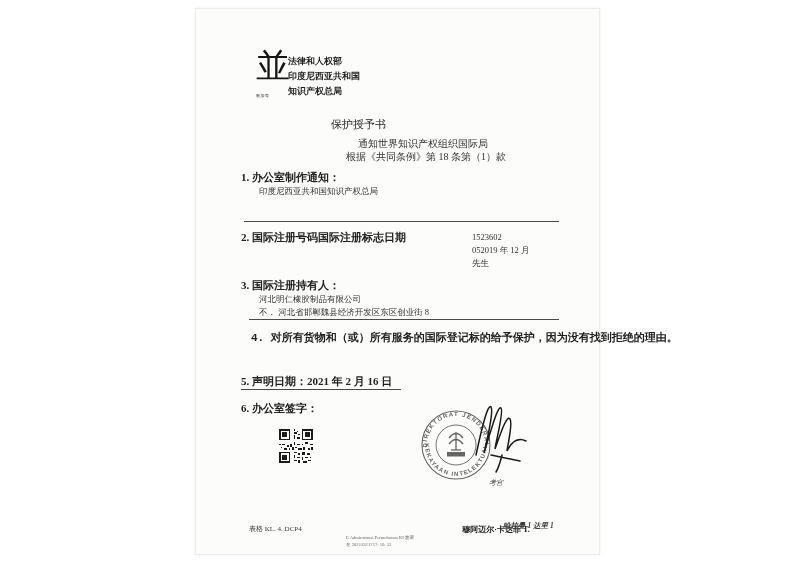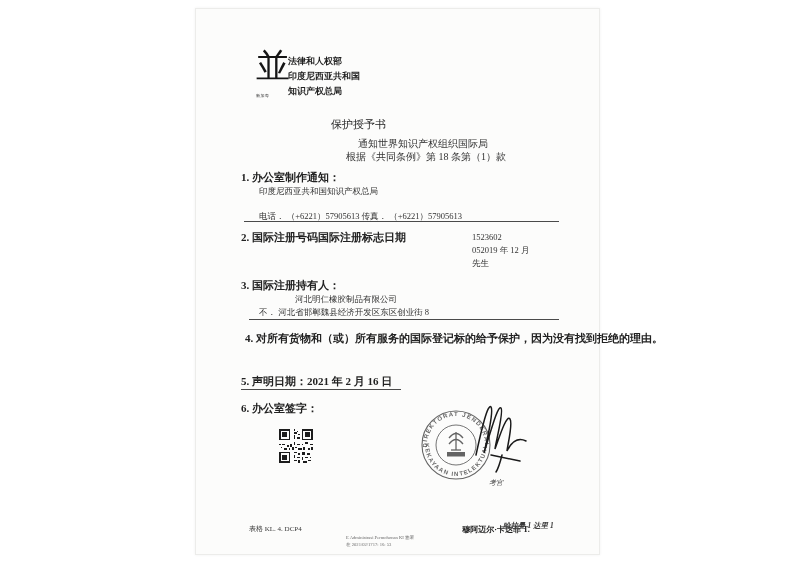--- a/index.html
+++ b/index.html
@@ -38,34 +38,33 @@
       <div>印度尼西亚共和国</div>
       <div>知识产权总局</div>
     </div>
 
     <div class="abs title" style="left:135px;top:108px;">保护授予书</div>
     <div class="abs sub" style="left:162px;top:128px;">通知世界知识产权组织国际局</div>
     <div class="abs sub" style="left:150px;top:141px;">根据《共同条例》第 18 条第（1）款</div>
 
     <div class="abs head-txt b" style="left:45px;top:163px;">1.  办公室制作通知：</div>
     <div class="abs body-txt" style="left:63px;top:177px;">印度尼西亚共和国知识产权总局</div>
-    <div class="abs body-txt" style="left:63px;top:202px;">电话．  （+6221）57905613 传真．  （+6221）57905613</div>
     <div class="rule" style="left:48px;top:212px;width:315px;"></div>
 
     <div class="abs head-txt b" style="left:45px;top:223px;">2. 国际注册号码国际注册标志日期</div>
     <div class="abs body-txt" style="left:276px;top:223px;">1523602</div>
     <div class="abs body-txt" style="left:276px;top:236px;">052019 年 12 月</div>
     <div class="abs body-txt" style="left:276px;top:249px;">先生</div>
 
     <div class="abs head-txt b" style="left:45px;top:271px;text-align:right;">3.  国际注册持有人：</div>
-    <div class="abs body-txt" style="left:63px;top:285px;margin-left:36px;">河北明仁橡胶制品有限公司</div>
+    <div class="abs body-txt" style="left:63px;top:285px;">河北明仁橡胶制品有限公司</div>
     <div class="abs body-txt" style="left:63px;top:298px;text-align:right;">不．  河北省邯郸魏县经济开发区东区创业街 8</div>
     <div class="rule" style="left:53px;top:310px;width:310px;"></div>
 
-    <div class="abs head-txt b" style="left:49px;top:324px;">4.  对所有货物和（或）所有服务的国际登记标的给予保护，因为没有找到拒绝的理由。</div>
+    <div class="abs head-txt b" style="left:55px;top:324px;font-family:Liberation Mono, monospace;">4.  对所有货物和（或）所有服务的国际登记标的给予保护，因为没有找到拒绝的理由。</div>
 
     <div class="abs head-txt b" style="left:45px;top:367px;">5.  声明日期：2021 年 2 月 16 日</div>
     <div class="rule" style="left:45px;top:380px;width:160px;"></div>
 
     <div class="abs head-txt b" style="left:45px;top:394px;">6.  办公室签字：</div>
 
     <div class="abs" style="left:83px;top:420px;width:34px;height:34px;">
       <svg width="34" height="34" viewBox="0 0 21 21" shape-rendering="crispEdges">
         <rect x="0" y="0" width="21" height="21" fill="#fcfcfb"></rect>
         <g fill="#1c1c1c">

